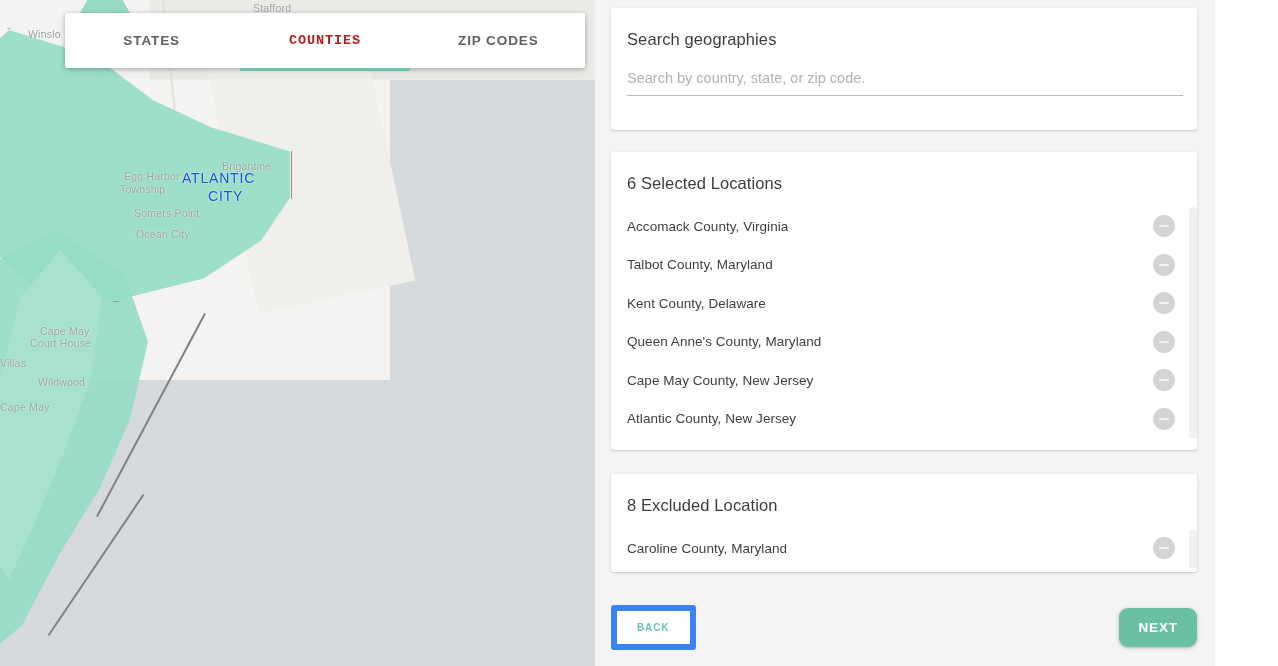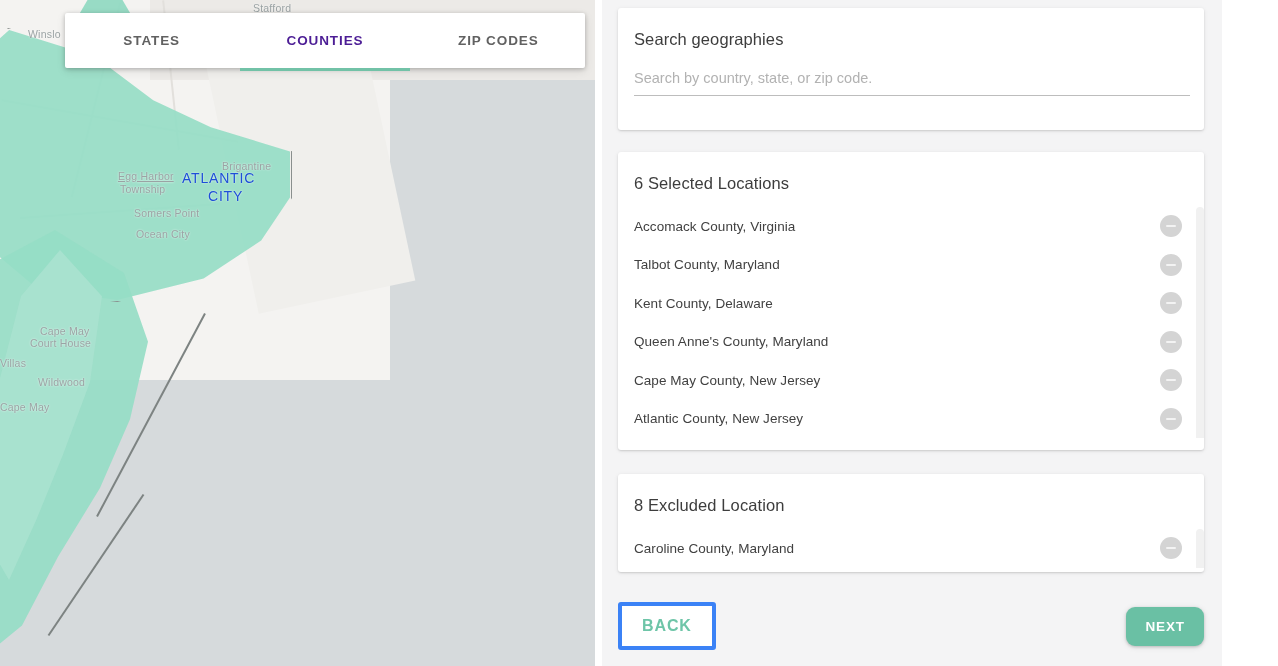--- a/index.html
+++ b/index.html
@@ -2,21 +2,21 @@
 <html><head>
 <meta charset="utf-8">
 <style>
   * { box-sizing: border-box; margin: 0; padding: 0; }
   html, body {
     width: 1278px; height: 666px;
     font-family: "Liberation Sans", sans-serif;
     background: #ffffff;
     overflow: hidden;
   }
-  #app { position: relative; width: 1278px; height: 666px; display: flex; gap: 7px; }
+  #app { position: relative; width: 1278px; height: 666px; display: flex; }
 
   
   #map-pane {
     position: relative;
     width: 595px; height: 666px;
     background: #d6dadc;
     overflow: hidden;
   }
   .map-land {
     position: absolute;
@@ -119,21 +119,21 @@
     align-items: center;
     justify-content: center;
     position: relative;
     font-size: 13.5px;
     font-weight: 600;
     letter-spacing: .9px;
     color: #616161;
     cursor: pointer;
     user-select: none;
   }
-  .tab.active { color: #4c1d95; }
+  .tab.active { color: #b91c1c; font-family: Liberation Mono, monospace; }
   .tab.active::after {
     content: "";
     position: absolute;
     left: 2px; right: 2px; bottom: -3px;
     height: 3px;
     background: #72c2a7;
   }
 
   
   #right-pane {
@@ -222,24 +222,24 @@
   #footer {
     display: flex;
     align-items: center;
     justify-content: space-between;
     padding: 0 0 0 0;
     margin-top: auto;
     margin-bottom: 16px;
   }
   #back-button {
     background: #ffffff;
-    border: 4px solid #3b82f6;
+    border: 6px solid #3b82f6;
     color: #6ec5a8;
     font-family: "Liberation Sans", sans-serif;
-    font-size: 16px;
+    font-size: 10px;
     font-weight: 600;
     letter-spacing: .9px;
     padding: 11px 20px;
     border-radius: 3px;
     cursor: pointer;
   }
   #next-button {
     background: #6ac0a4;
     border: none;
     color: #ffffff;
@@ -273,21 +273,21 @@
     <div class="county-hl" id="cty-capemay"></div>
     <div class="county-hl" id="cty-capemay-inner"></div>
     <div class="county-border" id="border-atl"></div>
 
     <div class="coast-line" id="coast-1"></div>
     <div class="coast-line" id="coast-2"></div>
 
     <div id="map-labels">
         <div class="map-label" style="left: 253px; top: 2px;">Stafford</div>
         <div class="map-label" style="left: 28px; top: 28px;">Winslo</div>
-        <div class="map-label" style="left: 118px; top: 170px; text-decoration: underline;">Egg Harbor</div>
+        <div class="map-label" style="left: 124px; top: 170px;">Egg Harbor</div>
         <div class="map-label" style="left: 120px; top: 183px;">Township</div>
         <div class="map-label big" style="left: 182px; top: 170px;">ATLANTIC</div>
         <div class="map-label big" style="left: 208px; top: 188px;">CITY</div>
         <div class="map-label" style="left: 222px; top: 160px;">Brigantine</div>
         <div class="map-label" style="left: 134px; top: 207px;">Somers Point</div>
         <div class="map-label" style="left: 136px; top: 228px;">Ocean City</div>
         <div class="map-label" style="left: 40px; top: 325px;">Cape May</div>
         <div class="map-label" style="left: 30px; top: 337px; text-align: center;">Court House</div>
         <div class="map-label" style="left: 0px; top: 357px;">Villas</div>
         <div class="map-label" style="left: 38px; top: 376px;">Wildwood</div>

